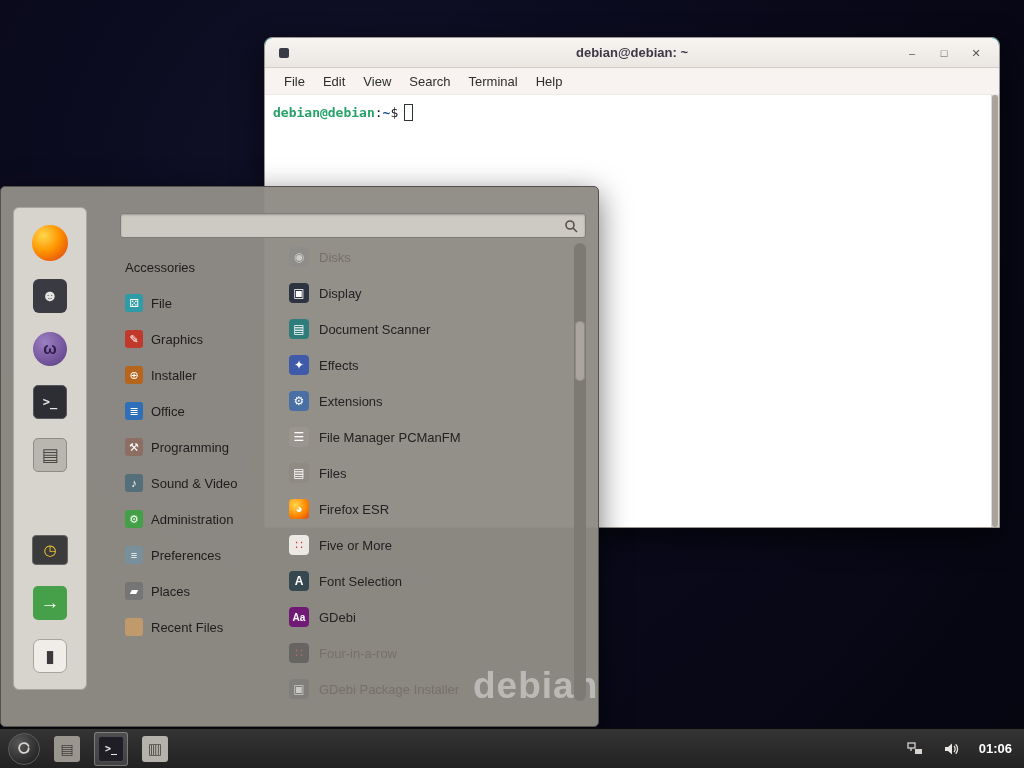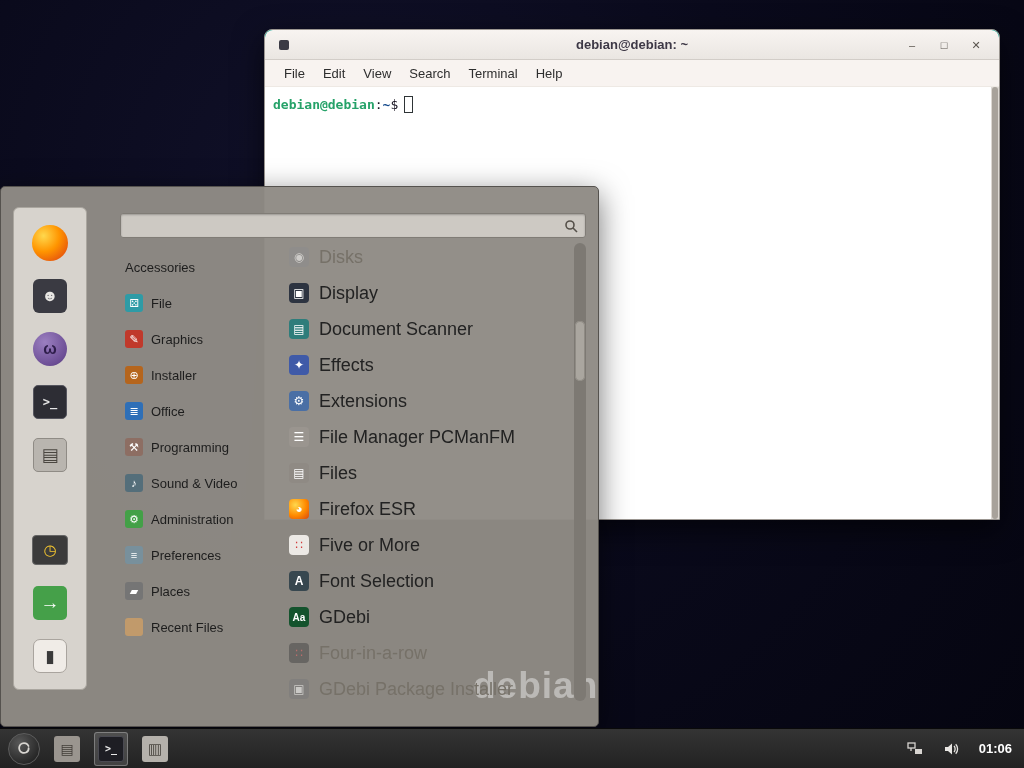--- a/index.html
+++ b/index.html
@@ -5,21 +5,21 @@
   * { margin:0; padding:0; box-sizing:border-box; }
   html,body { width:1024px; height:768px; overflow:hidden; }
   body {
     font-family:"Liberation Sans","DejaVu Sans",sans-serif;
     background:radial-gradient(circle at 35% 25%, #11112a 0%, #0a0a1c 45%, #050510 100%);
     position:relative;
   }
 
   
   .terminal-window {
-    position:absolute; left:264px; top:29px; width:736px; height:491px;
+    position:absolute; left:264px; top:37px; width:736px; height:491px;
     border-radius:8px 8px 0 0; box-shadow:0 10px 30px rgba(0,0,0,.6);
     background:#14b8a6; z-index:1; overflow:hidden; border:1px solid #9b9691;
   }
   .titlebar {
     height:30px; background:linear-gradient(#f8f4f1,#eae6e2);
     border-bottom:1px solid #d2cdc8; display:flex; align-items:center;
     position:relative; border-radius:8px 8px 0 0;
   }
   .window-icon { width:10px; height:10px; background:#3b3b45; border-radius:2px; margin-left:14px; }
   .window-title {
@@ -117,24 +117,24 @@
   .app-row:nth-child(1) .app-icon { background:#8d8d8d; }
   .app-row:nth-child(2) .app-icon { background:#2d3441; }
   .app-row:nth-child(3) .app-icon { background:#2e7d7b; }
   .app-row:nth-child(4) .app-icon { background:#3f5aa8; }
   .app-row:nth-child(5) .app-icon { background:#4a6fa5; }
   .app-row:nth-child(6) .app-icon { background:#9a958f; }
   .app-row:nth-child(7) .app-icon { background:#8f8a84; }
   .app-row:nth-child(8) .app-icon { background:radial-gradient(circle at 32% 30%, #ffd84d, #ff8a00 55%, #d9480f); }
   .app-row:nth-child(9) .app-icon { background:#ece9e5; color:#d23c3c; }
   .app-row:nth-child(10) .app-icon { background:#37474f; font-weight:bold; }
-  .app-row:nth-child(11) .app-icon { background:#14532d; font-size:10px; font-weight:bold; }
+  .app-row:nth-child(11) .app-icon { background:#701a75; font-size:10px; font-weight:bold; }
   .app-row:nth-child(12) .app-icon { background:#4a4a4a; color:#e05b5b; }
   .app-row:nth-child(13) .app-icon { background:#7a7a7a; }
-  .app-label { font-size:18px; color:#222222; white-space:nowrap; }
+  .app-label { font-size:13px; color:#222222; white-space:nowrap; }
   .app-row.muted .app-label { color:#767168; }
   .app-row.muted .app-icon { opacity:.55; }
 
   .menu-scrollbar { position:absolute; left:573px; top:56px; width:12px; height:458px;
     background:#7d7973; border-radius:6px; z-index:1; }
   .menu-scrollbar .thumb { position:absolute; top:78px; left:1px; width:10px; height:60px;
     background:#aaa69f; border-radius:5px; box-shadow:inset 0 0 0 1px #8f8b84; }
 
   
   .taskbar {

